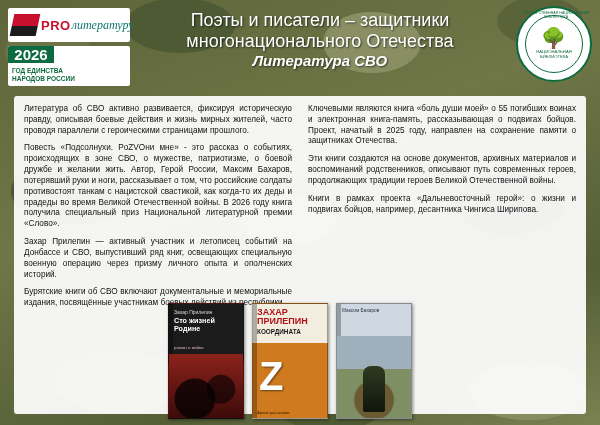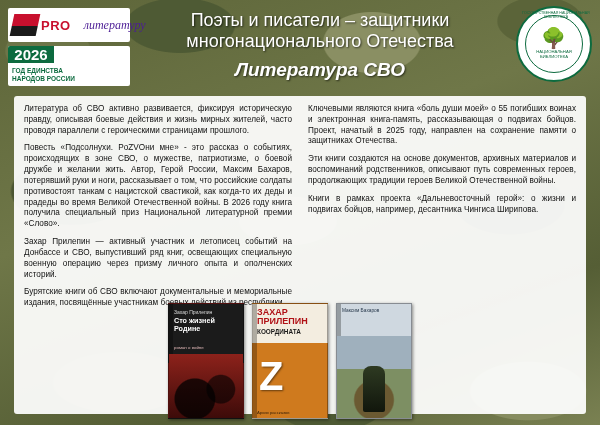--- a/index.html
+++ b/index.html
@@ -47,23 +47,23 @@
     background: linear-gradient(#c8102e 0 55%, #1b1b1b 55% 100%);
     transform: skewX(-12deg);
     margin-right: 3px;
     flex: none;
   }
   .pro-word {
     font-size: 13px; font-weight: bold; color: #c8102e;
     letter-spacing: .5px;
   }
   .lit-word {
-    font-size: 12px; color: #4c1d95; font-style: italic;
+    font-size: 12px; color: #0f766e; font-style: italic;
     font-family: "Liberation Serif", serif;
-    margin-left: 13px;
+    margin-left: 1px;
   }
   .year-box {
     position: absolute; left: 0; top: 38px;
     width: 122px; height: 40px;
     background: #ffffff; border-radius: 2px;
     display: flex; overflow: hidden; flex-direction: column;
   }
   .year-left {
     width: 46px; background: #0d6b3f; color: #ffffff;
     display: flex; align-items: center; justify-content: center;
@@ -81,22 +81,21 @@
   .title-wrap {
     position: absolute; left: 140px; top: 10px; width: 360px;
     text-align: center;
   }
   .poster-title {
     color: #ffffff;
     font-size: 18px; font-weight: normal; line-height: 1.18;
     text-shadow: 1px 1px 2px rgba(0,0,0,.65);
   }
   .poster-subtitle {
-    margin-top: 7px;
-    color: #ffffff; font-size: 19px; font-style: italic; font-weight: bold;
+    color: #ffffff; font-size: 15px; font-style: italic; font-weight: bold;
     text-shadow: 1px 1px 2px rgba(0,0,0,.6);
   }
 
   .seal {
     position: absolute; right: 8px; top: 6px;
     width: 76px; height: 76px; border-radius: 50%;
     background: #ffffff; border: 2px solid #0d6b3f;
     display: flex; align-items: center; justify-content: center;
   }
   .seal-inner {

